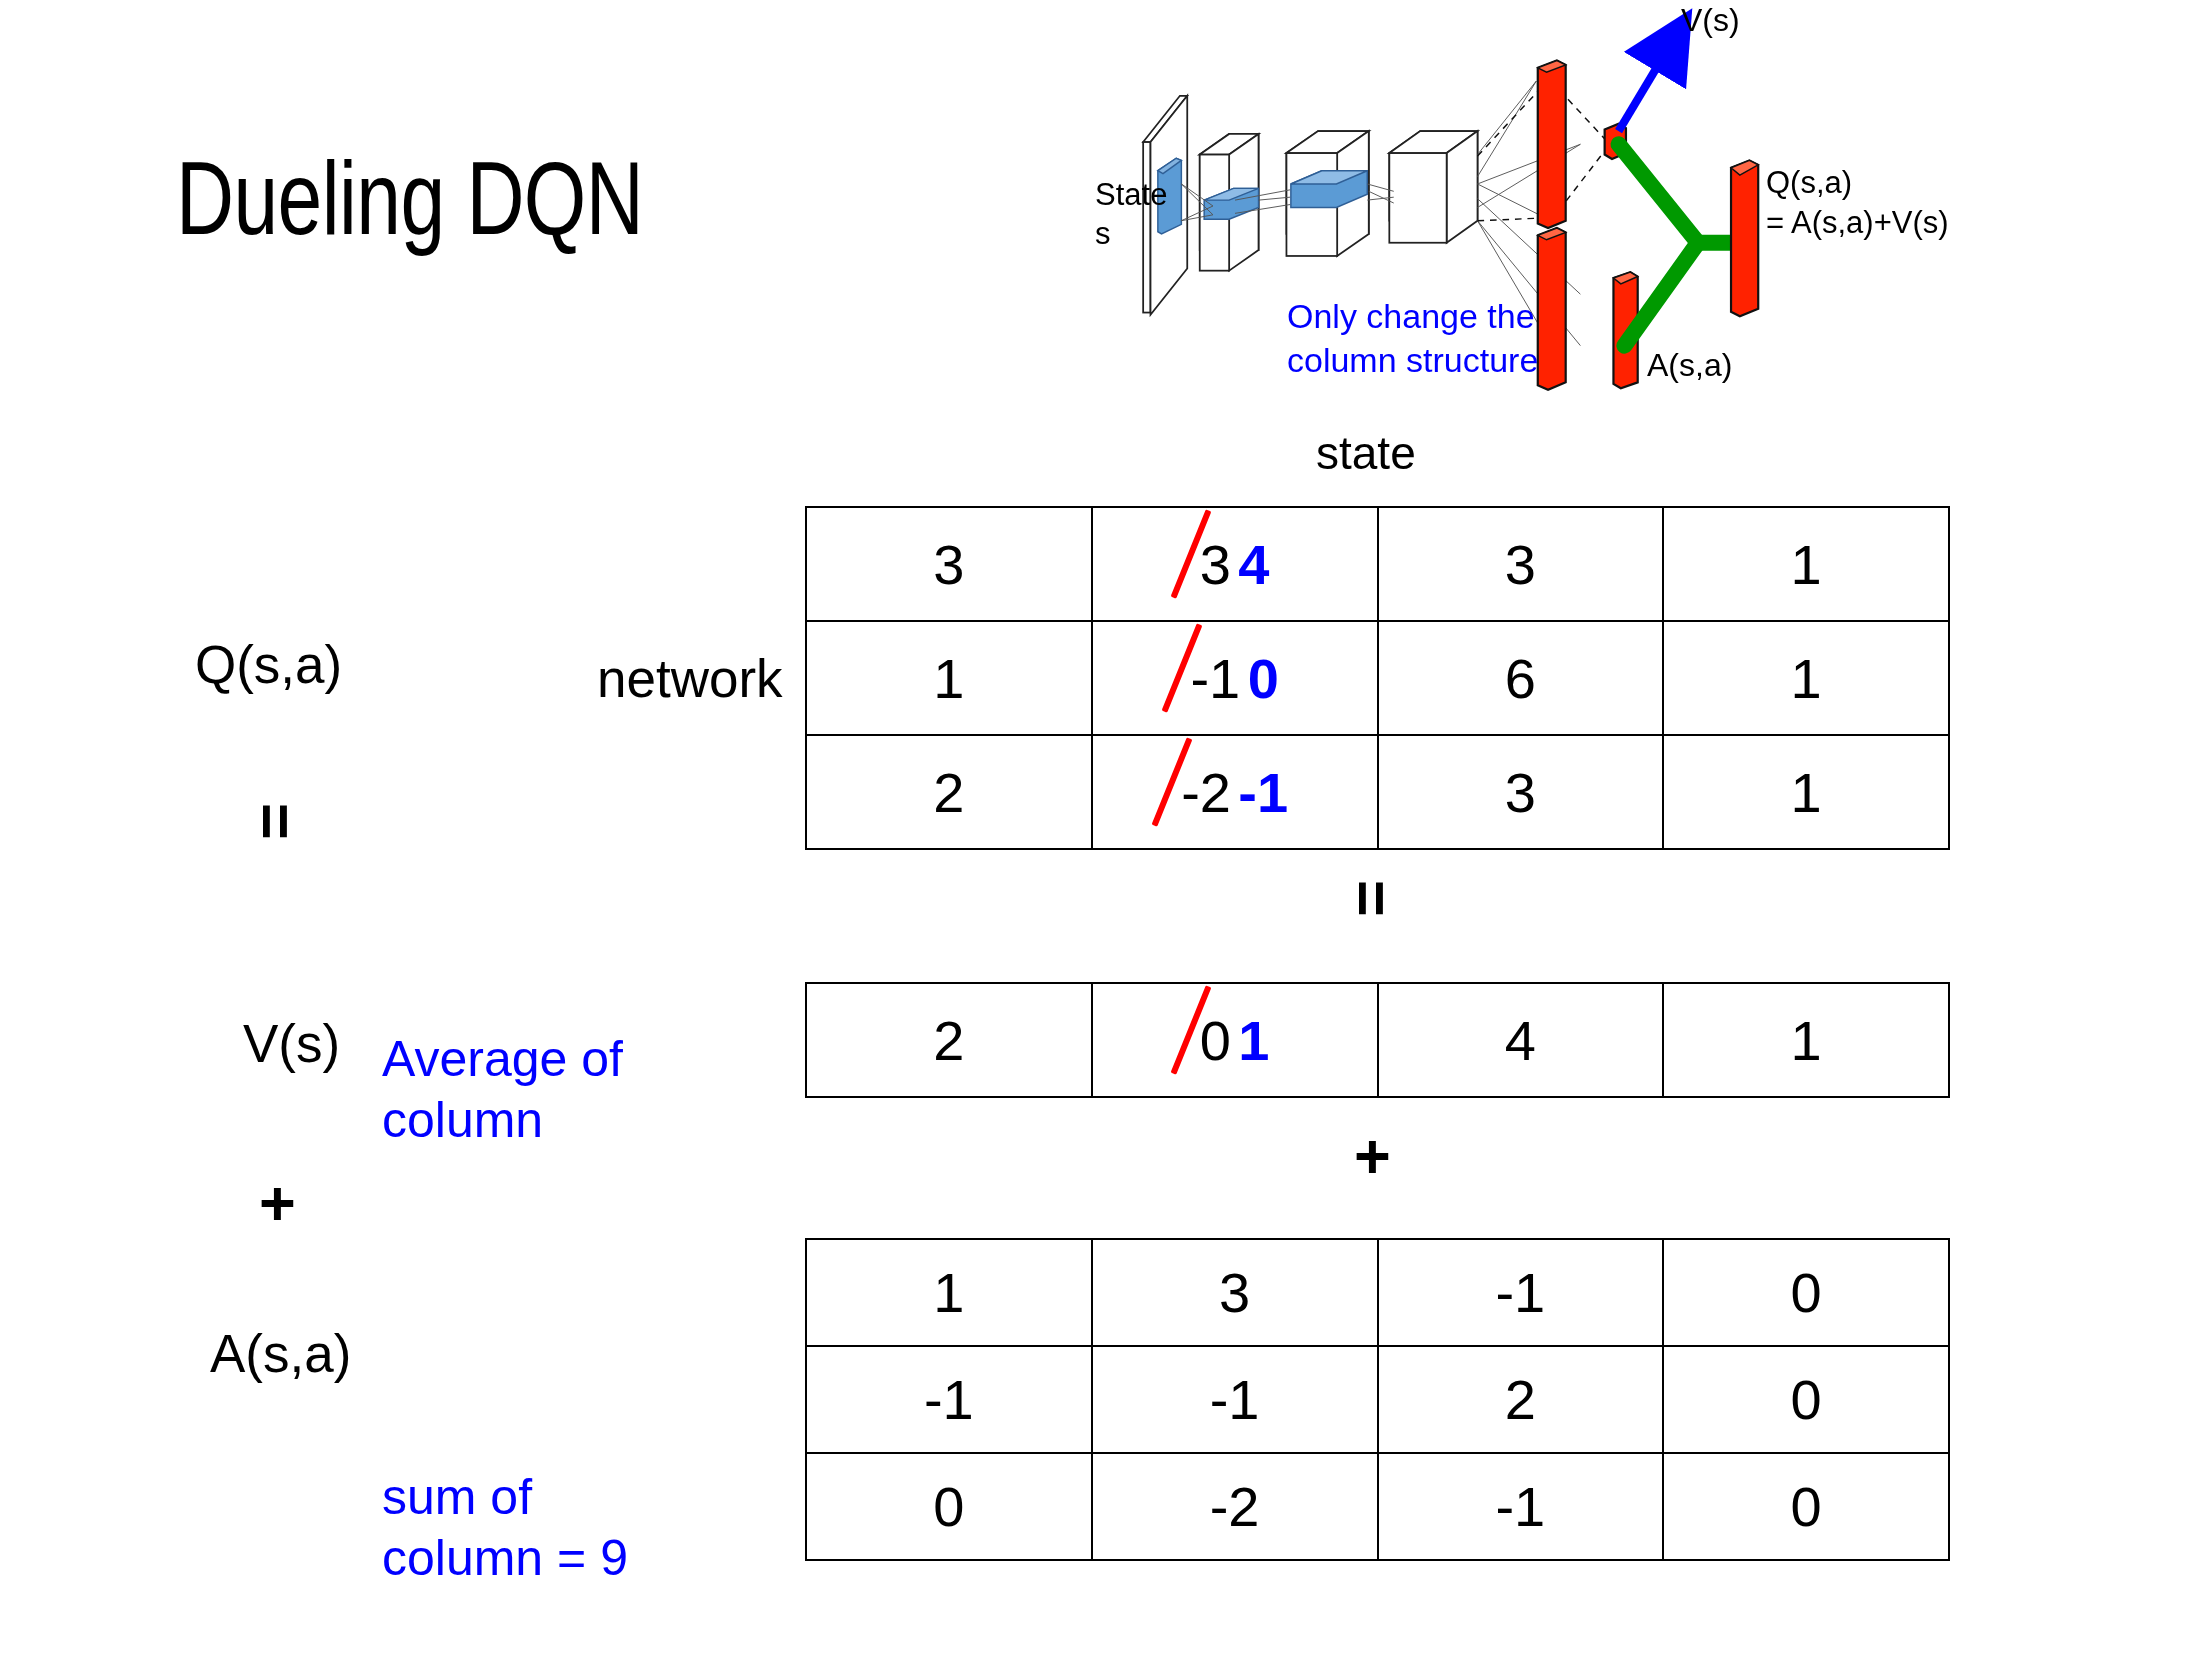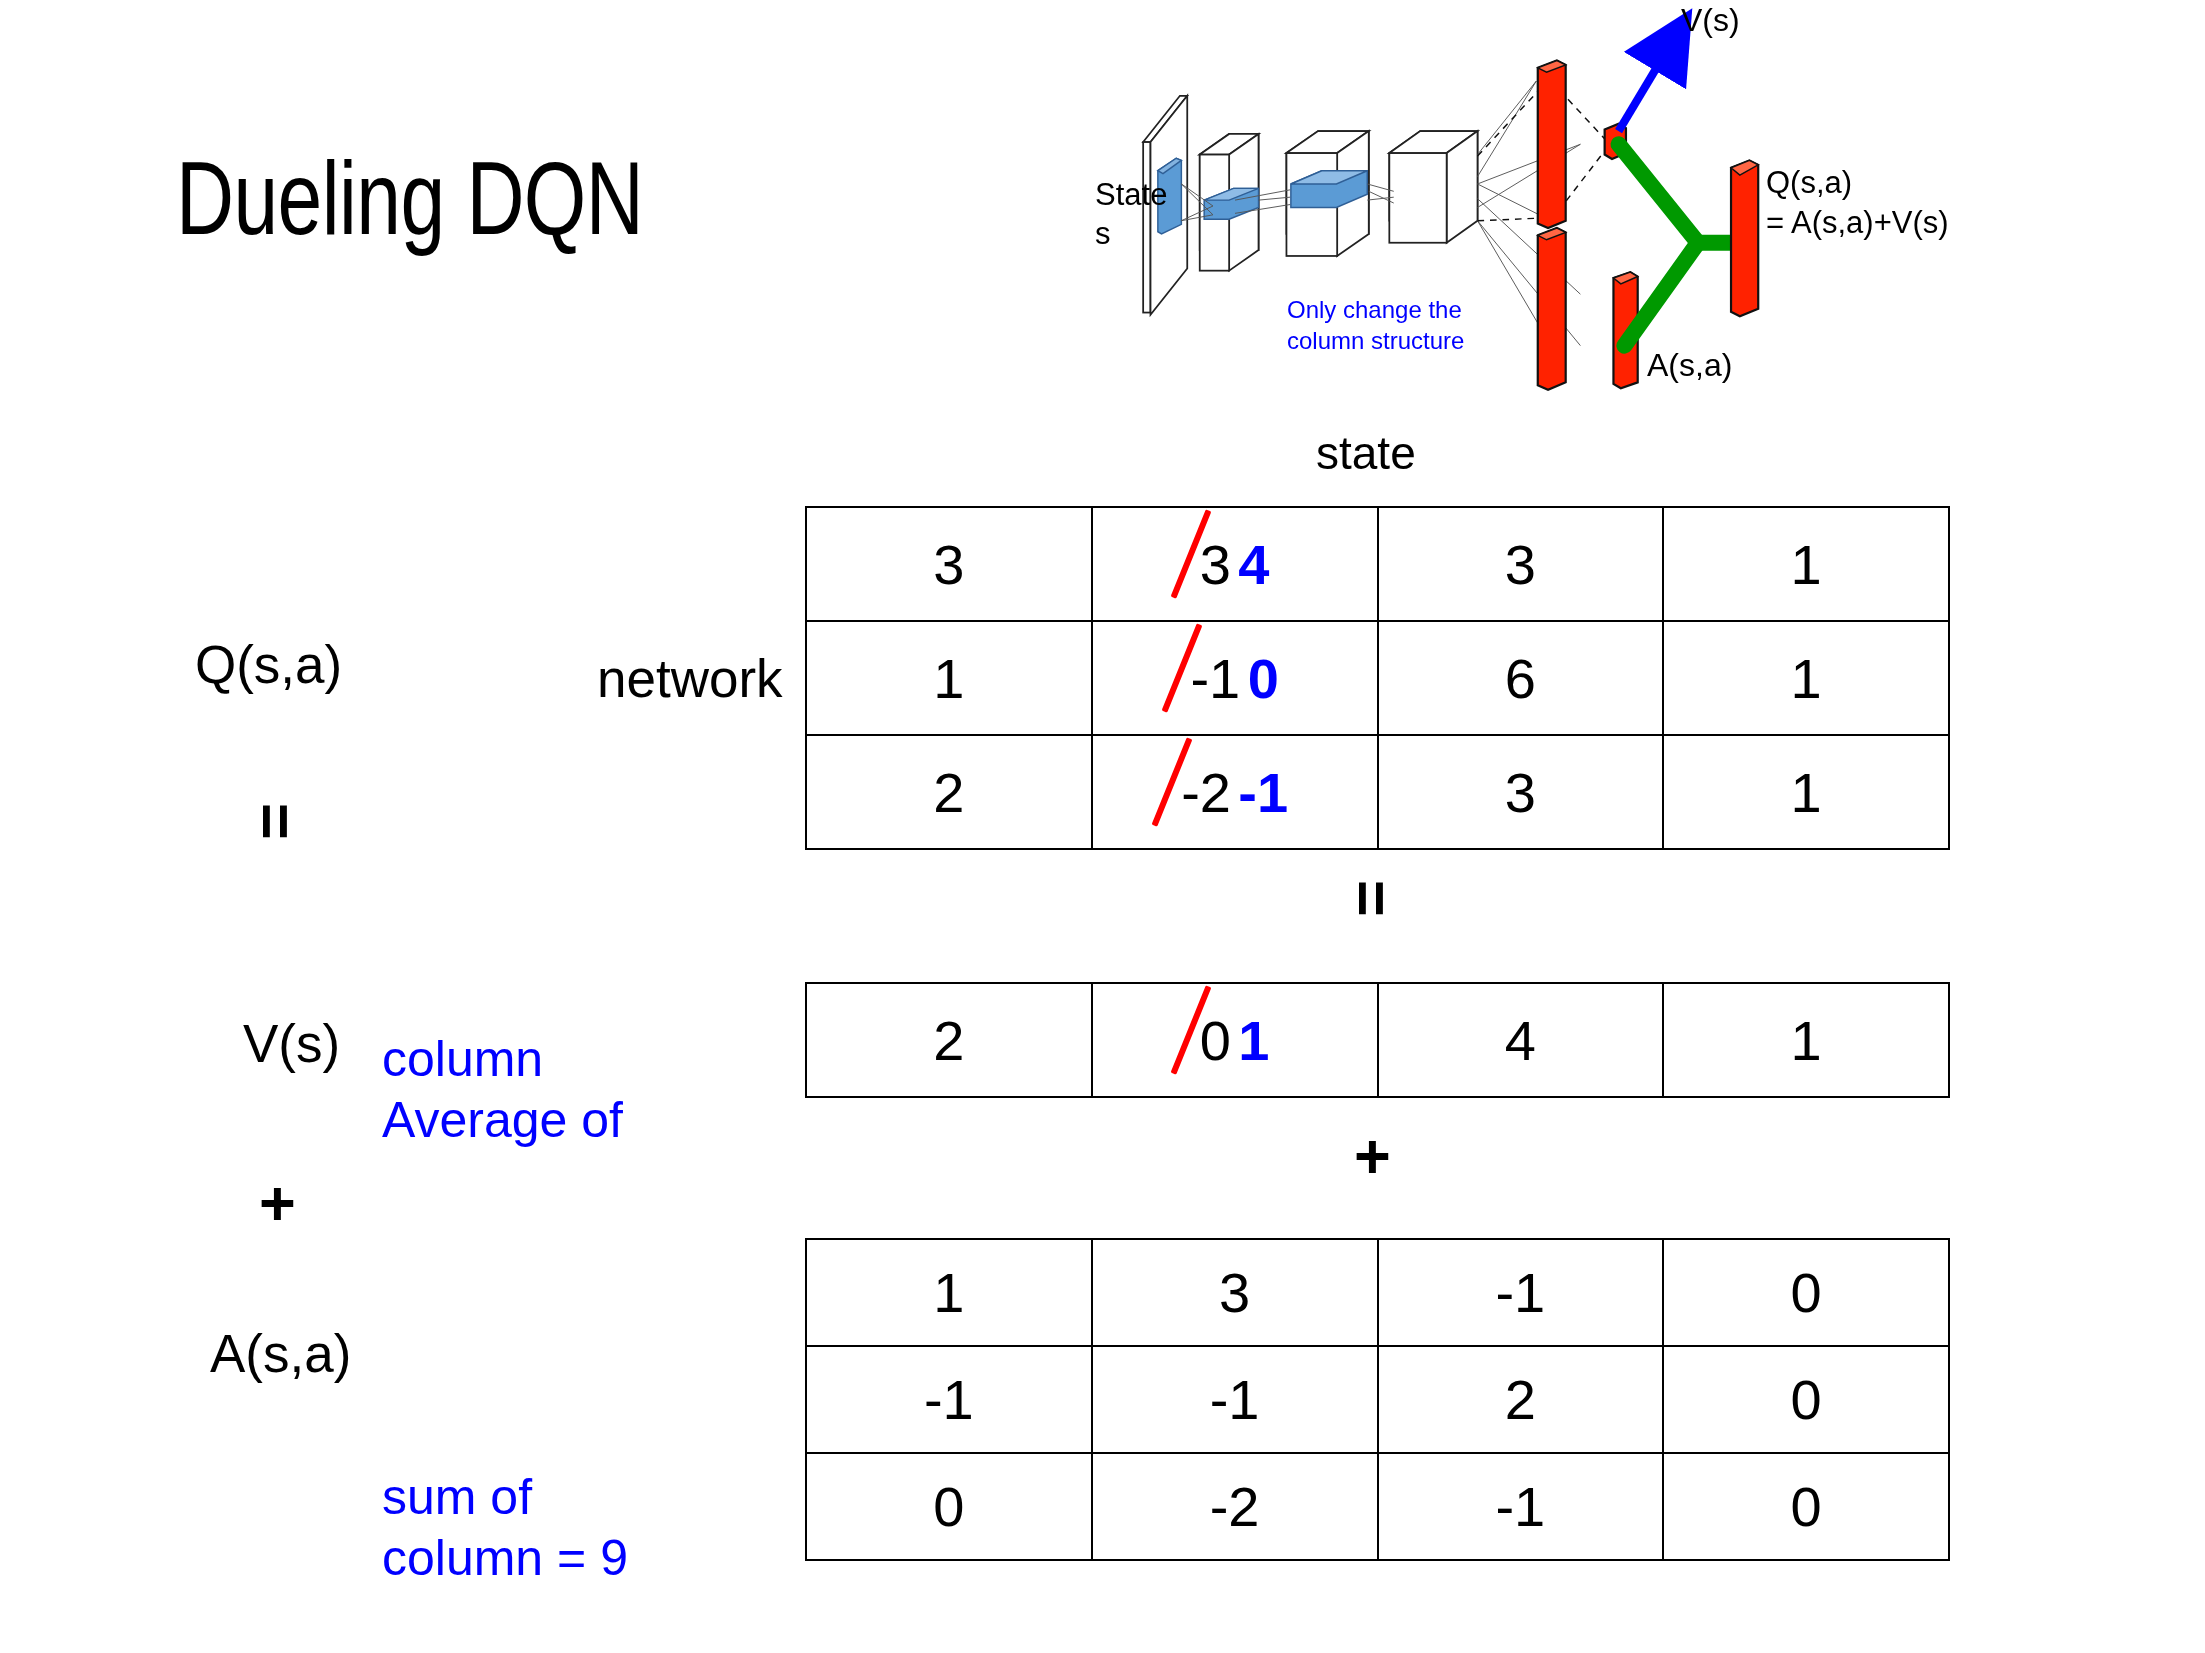--- a/index.html
+++ b/index.html
@@ -10,21 +10,21 @@
 
   
   #title{left:176px;top:147px;font-size:103px;line-height:1;
          letter-spacing:-0.7px;transform:scaleX(.78);transform-origin:left top;
          white-space:nowrap;font-weight:400;}
 
   
   #netdiag{left:1066px;top:0px;width:1139px;height:412px;}
 
   .lbl-state{position:absolute;left:29px;top:176px;font-size:31px;line-height:1.25;}
-  .lbl-blue{position:absolute;color:#0000ff;font-size:24px;line-height:1.3;}
+  .lbl-blue{position:absolute;color:#0000ff;font-size:34px;line-height:1.3;}
 
   
   #state-hdr{left:1316px;top:426px;font-size:46px;}
 
   
   .sidelabel{font-size:53px;white-space:nowrap;}
   .bluenote{color:#0000ff;font-size:50px;line-height:1.22;white-space:nowrap;}
   .opsym{font-size:63px;font-weight:700;line-height:1;}
   .eqrot{font-size:63px;font-weight:700;line-height:1;
          display:inline-block;transform:rotate(90deg);transform-origin:center;}
@@ -181,22 +181,22 @@
 
 <div class="abs sidelabel" style="left:597px;top:648px;">network</div>
 
 <div class="abs" style="left:257px;top:790px;">
   <span class="eqrot">=</span>
 </div>
 
 <div class="abs sidelabel" style="left:243px;top:1013px;">V(s)</div>
 
 <div class="abs bluenote" style="left:382px;top:1029px;">
+  <div>Average of</div>
   <div>column</div>
-  <div>Average of</div>
 </div>
 
 <div class="abs opsym" style="left:259px;top:1172px;">+</div>
 
 <div class="abs sidelabel" style="left:210px;top:1323px;">A(s,a)</div>
 
 <div class="abs bluenote" style="left:382px;top:1439px;margin-top:28px;">
   <div>sum of</div>
   <div>column = 9</div>
 </div>

